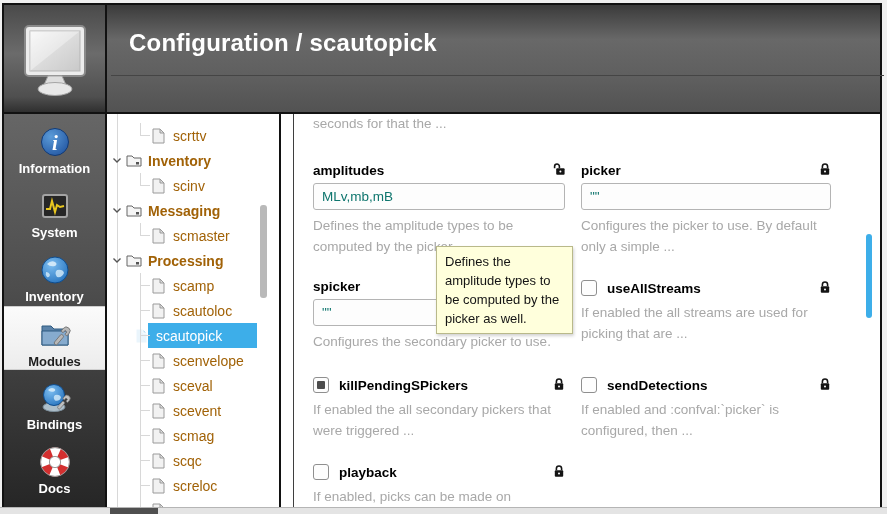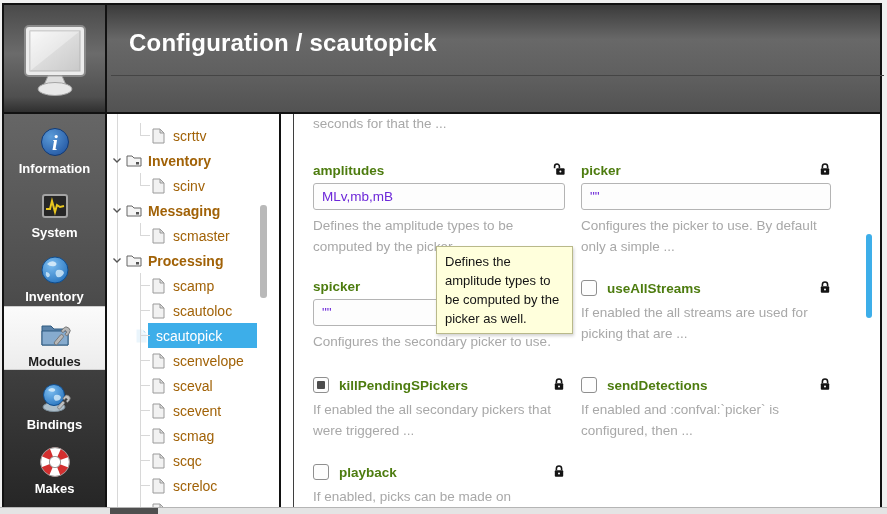--- a/index.html
+++ b/index.html
@@ -43,24 +43,24 @@
   #tree-sel { left:41px; top:209px; width:109px; height:25px; background:#3daee9; }
   .titem.sel { color:#ffffff; font-weight:400;padding-left:28px; }
   #tree-scroll { left:153px; top:91px; width:7px; height:93px; background:#b9b9b9; border-radius:3px; }
 
   
   #main { left:281px; top:114px; width:599px; height:393px; background:#ffffff; overflow:hidden; }
   #main-vline { left:12px; top:0; width:1px; height:393px; background:#3f3f3f; position:absolute; }
   #main-top-text { left:32px; top:2px; font-size:13.5px; color:#a8a8a8; position:absolute; }
   .field { position:absolute; width:252px; }
   .fhead { position:relative; height:18px; }
-  .flabel { font-size:13.5px; font-weight:700; color:#4d7c0f; }
+  .flabel { font-size:13.5px; font-weight:700; color:#000000; }
   .flock { position:absolute; right:0; top:1px; cursor:pointer; }
   .finput { display:block; margin-top:4px; width:100%; height:27px; border:1px solid #b4b4b4; border-radius:3px;
-    background:#fdfdfd; font-family:"Liberation Sans",sans-serif; font-size:13.5px; color:#6d28d9; padding:0 8px; }
+    background:#fdfdfd; font-family:"Liberation Sans",sans-serif; font-size:13.5px; color:#0f766e; padding:0 8px; }
   .fdesc { margin-top:5px; font-size:13.5px; line-height:21px; color:#a8a8a8; }
   .cbrow { position:relative; display:flex; align-items:center; height:18px; }
   .cb { position:relative; width:16px; height:16px; border:1px solid #8f8f8f; border-radius:3px; background:#fdfdfd; margin-right:10px; flex:0 0 auto; cursor:pointer; }
   .cb.partial::after { content:''; position:absolute; inset:3px; background:#4d4d4d; border-radius:1px; }
   #main-scroll { position:absolute; left:585px; top:120px; width:6px; height:84px; background:#3daee9; border-radius:3px; }
 
   
   #tooltip { position:absolute; left:155px; top:132px; width:137px; background:#ffffdc; border:1px solid #b9b98a;
     padding:5px 8px; font-size:13px; line-height:19px; color:#141414; box-shadow:1px 2px 3px rgba(0,0,0,.18); z-index:5; }
 
@@ -160,21 +160,21 @@
       </svg>
       <span class="slabel">Bindings</span>
     </div>
     <div class="snav">
       <svg width="32" height="32" viewBox="0 0 32 32">
         <circle cx="16" cy="16" r="10" fill="none" stroke="#d32f2f" stroke-width="9"></circle>
         <circle cx="16" cy="16" r="10" fill="none" stroke="#ffffff" stroke-width="9" stroke-dasharray="7.85 7.85" stroke-dashoffset="3.9"></circle>
         <circle cx="16" cy="16" r="14.4" fill="none" stroke="#9b9b9b" stroke-width="1"></circle>
         <circle cx="16" cy="16" r="5.6" fill="#ffffff" stroke="#9b9b9b" stroke-width="1"></circle>
       </svg>
-      <span class="slabel">Makes</span>
+      <span class="slabel">Docs</span>
     </div>
   </div>
   <div class="wb" style="left:105px;top:114px;width:2px;height:393px"></div>
 
   <div id="tree" class="abs">
     <div class="guide" style="left:10px;top:0;height:393px"></div>
     <div id="tree-sel" class="abs"></div>
 
     <div class="titem child lastc" style="top:9px">
       <svg class="ficon" width="13" height="16" viewBox="0 0 13 16">

